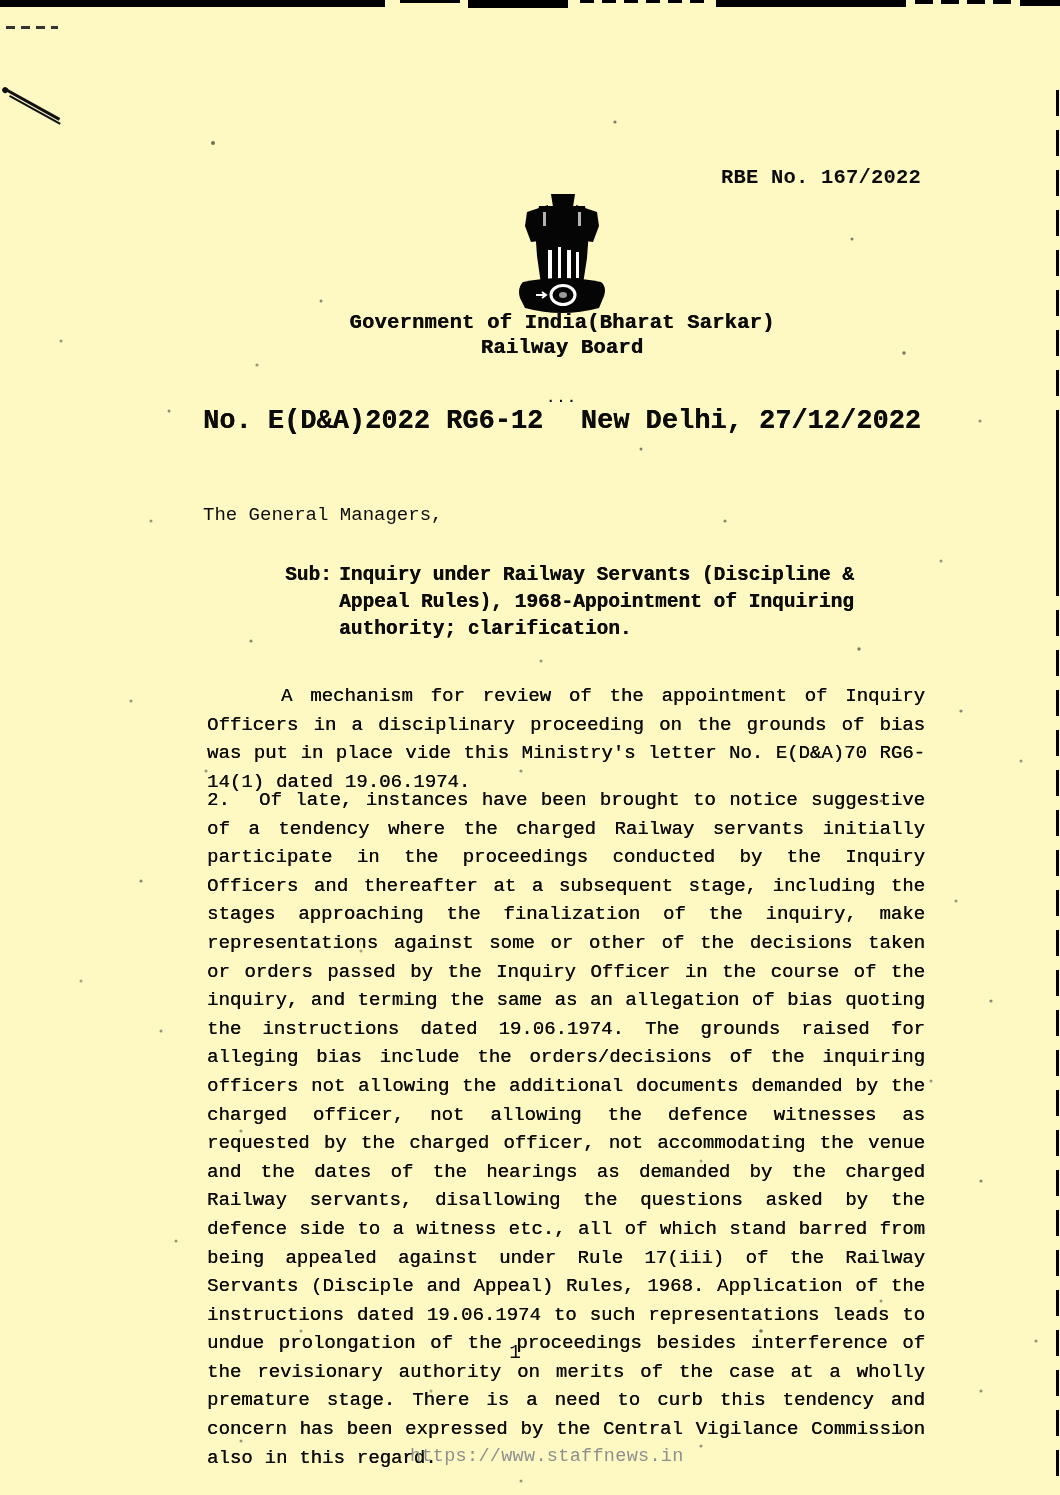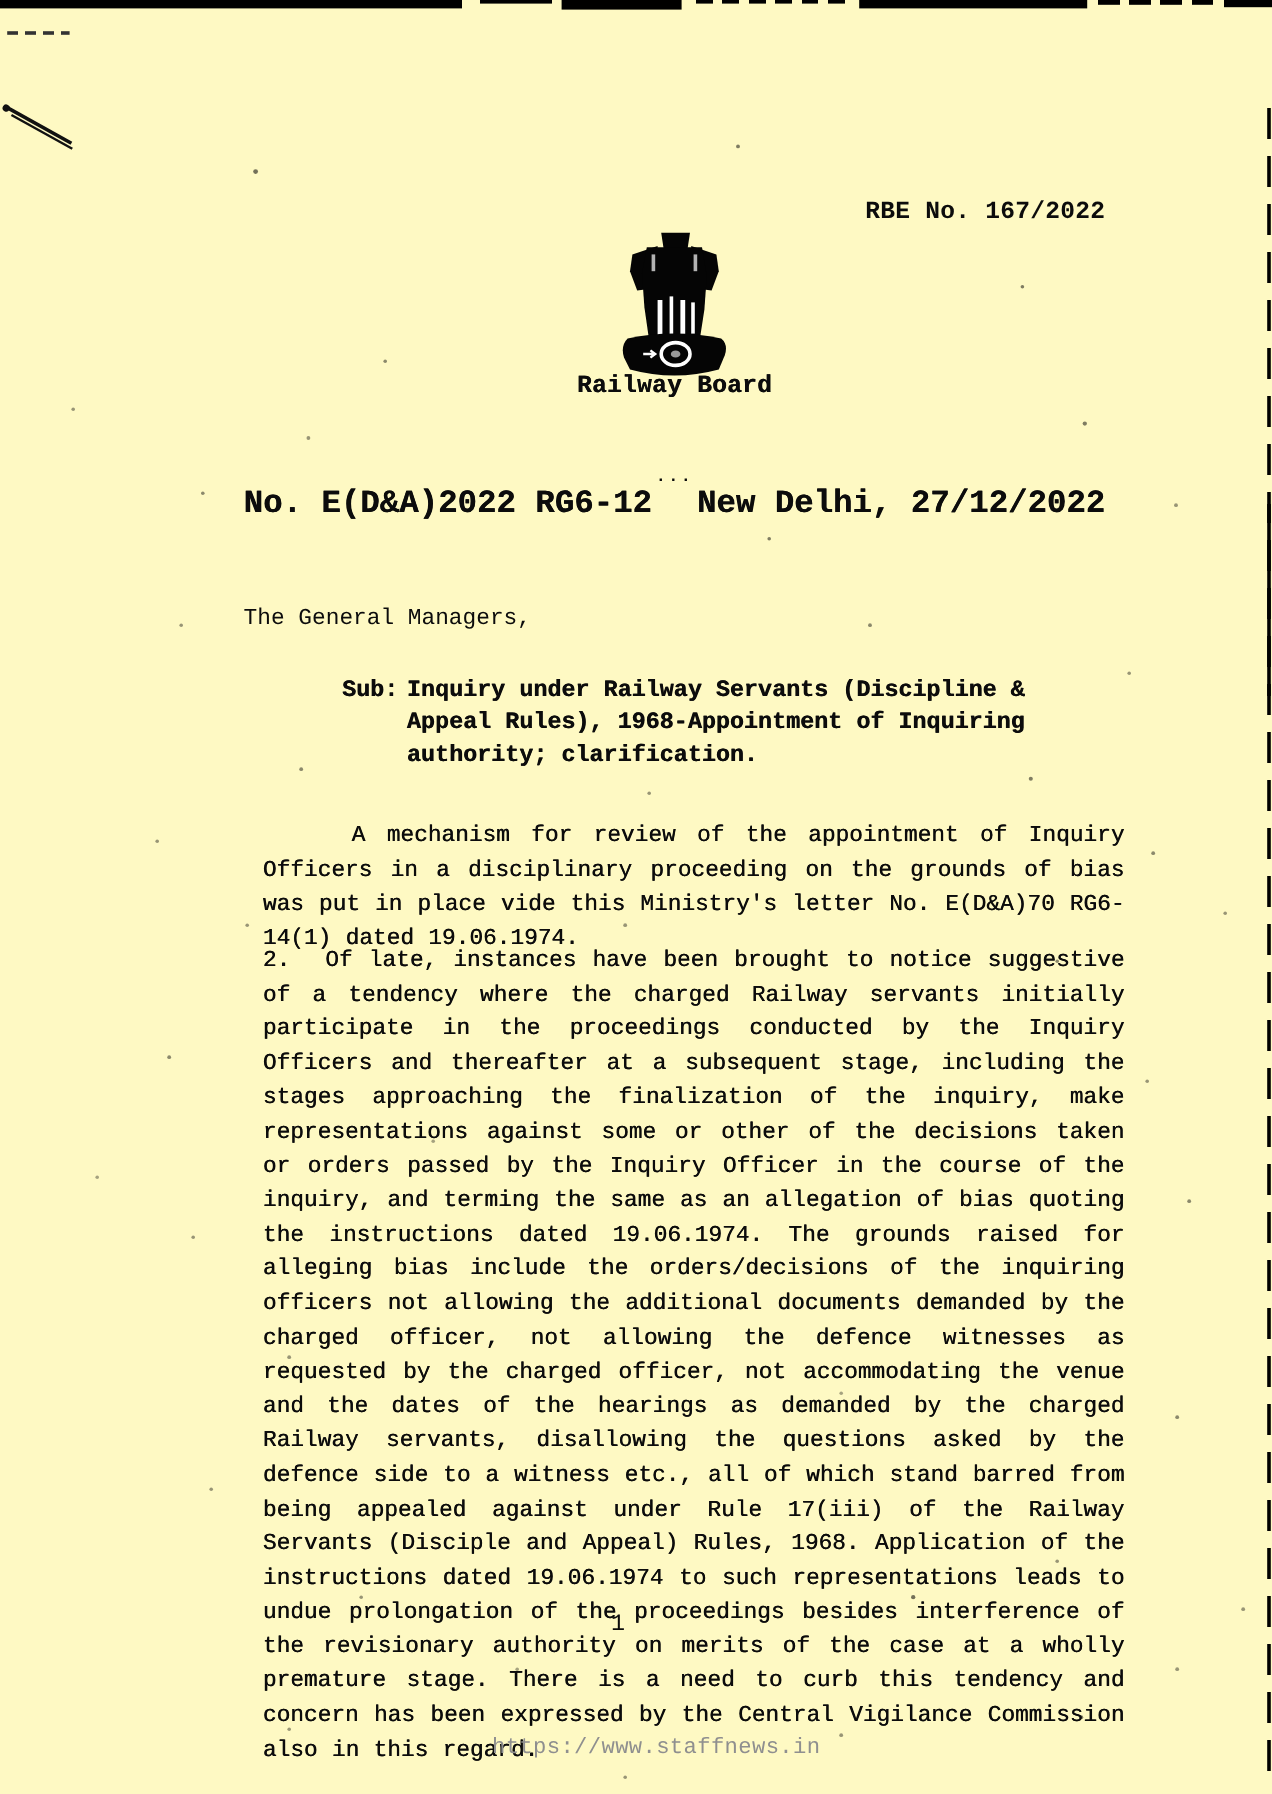--- a/index.html
+++ b/index.html
@@ -65,21 +65,21 @@
   .ref-row{position:absolute;top:406px;left:0;width:718px;display:flex;
     justify-content:space-between;font-weight:bold;font-size:27px;
     text-shadow:.3px 0 0 currentColor;}
   .addressee{position:absolute;top:452px;left:0;width:718px;
     font-size:19px;line-height:25.5px;white-space:pre-wrap;}
   .subject{position:absolute;top:562px;left:82px;width:636px;display:flex;
     font-weight:bold;font-size:19.5px;line-height:27px;
     text-shadow:.4px 0 0 currentColor;}
   .subject .sub-label{flex:0 0 54px;}
   .subject .sub-text{width:570px;}
-  .para{position:absolute;left:16px;width:718px;font-size:19px;line-height:28.6px;
+  .para{position:absolute;left:4px;width:718px;font-size:19px;line-height:28.6px;
     text-align:justify;text-shadow:.35px 0 0 currentColor;word-spacing:.5px;}
   .para1{top:682px;text-indent:74px;}
   .para2{top:786px;}
   .para-num{display:inline-block;width:52px;text-indent:0;}
   .page-num{position:absolute;top:1342px;left:455px;width:120px;text-align:center;
     font-size:19.5px;}
   .watermark{position:absolute;top:1446px;left:410px;width:240px;text-align:center;
     font-size:18.5px;color:#8f8f8f;letter-spacing:.3px;}
 </style>
 </head>
@@ -130,20 +130,21 @@
         <path d="M20 90 Q14 96 17 106 L22 116 Q59 126 96 116 L101 104 Q104 95 98 90 Q59 82 20 90 Z" fill="#050505"></path>
 
         <ellipse cx="60" cy="103" rx="12" ry="9.5" fill="none" stroke="#fefefe" stroke-width="3"></ellipse>
         <ellipse cx="60" cy="103" rx="4" ry="3" fill="#fefefe" opacity=".6"></ellipse>
 
         <path d="M33 103 h10 m-4 -3 l4 3 l-4 3" stroke="#fefefe" stroke-width="2" fill="none"></path>
       </svg>
     </div>
 
     <div class="org">
+      <div>Government of India(Bharat Sarkar)</div>
       <div>Railway Board</div>
     </div>
 
     <div class="sep">...</div>
 
     <div class="ref-row">
       <span>No. E(D&amp;A)2022 RG6-12</span>
       <span>New Delhi, 27/12/2022</span>
     </div>
 

